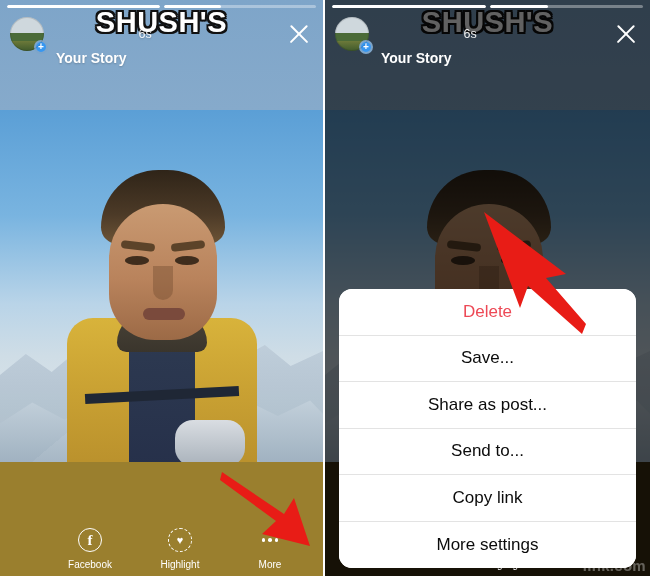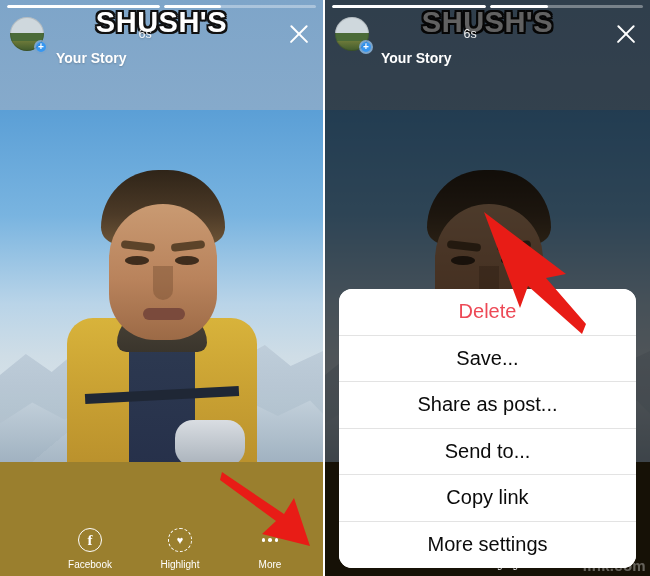--- a/index.html
+++ b/index.html
@@ -225,21 +225,21 @@
 
   
   .sheet-wrap {
     position: absolute; left: 14px; right: 14px; bottom: 8px; z-index: 8;
   }
   .sheet {
     background: #ffffff; border-radius: 13px; overflow: hidden;
   }
   .sheet-item {
     height: 46.5px; display: flex; align-items: center; justify-content: center;
-    font-size: 20px; color: #0b0b0b;
+    font-size: 17px; color: #0b0b0b;
     border-bottom: 1px solid #e3e3e3;
     background: #ffffff;
   }
   .sheet-item:last-child { border-bottom: none; }
   .sheet-item.destructive { color: #ed4956; }
   .cancel-btn {
     margin-top: 8px; height: 46.5px; background: #ffffff; border-radius: 13px;
     display: flex; align-items: center; justify-content: center;
     font-size: 14.5px; color: #0b0b0b;
   }

